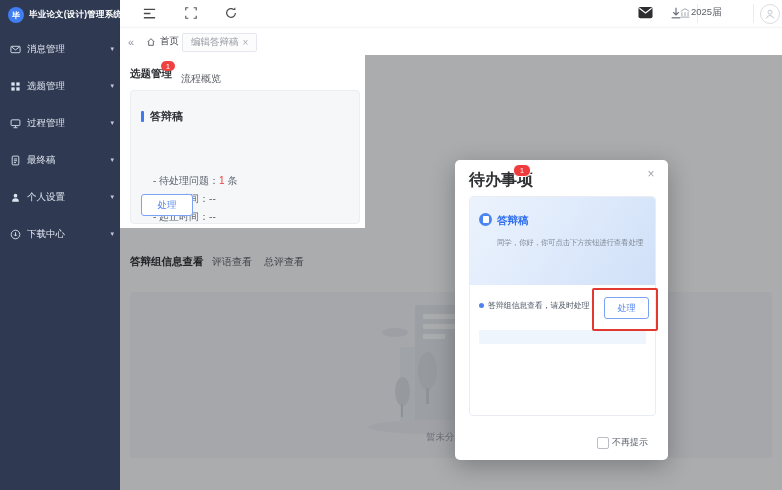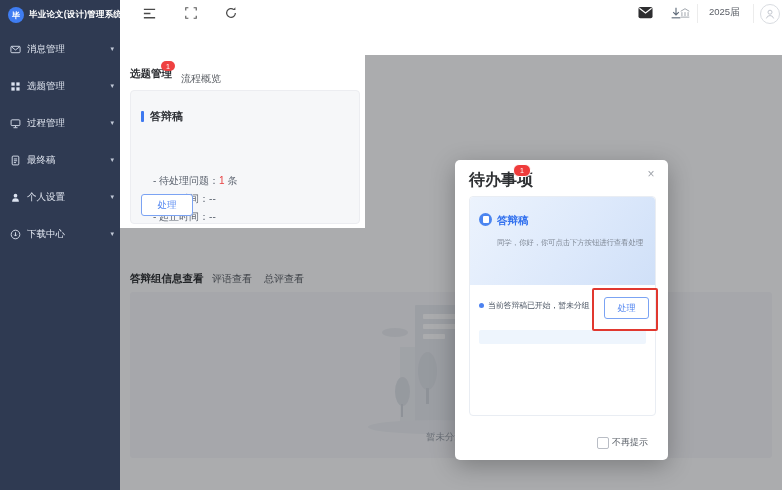--- a/index.html
+++ b/index.html
@@ -16,21 +16,21 @@
     color:#e3e8f2;font-size:9.5px;cursor:pointer;white-space:nowrap;}
   .nav-item svg{flex:0 0 auto;}
   .nav-caret{margin-left:auto;font-size:7px;color:#c3cad8;}
   .nav-caret::after{content:"▾";}
   .nav-long{font-size:8.6px;}
 
   
   .toolbar{position:absolute;left:120px;top:0;width:662px;height:27px;background:#fff;}
   .tool-ic{position:absolute;top:6px;width:15px;height:15px;cursor:pointer;}
   .vsep{position:absolute;top:4px;width:1px;height:19px;background:#ececec;}
-  .year-wrap{position:absolute;left:559px;top:6px;display:flex;align-items:center;gap:18px;cursor:pointer;}
+  .year-wrap{position:absolute;left:559px;top:6px;display:flex;align-items:center;gap:0;cursor:pointer;}
   .year-text{font-size:9.5px;color:#5a5e66;}
   .avatar{position:absolute;left:640px;top:4px;width:18px;height:18px;border-radius:50%;
     border:1px solid #d9dce1;display:flex;align-items:center;justify-content:center;cursor:pointer;background:#fff;}
 
   
   .tabbar{position:absolute;left:120px;top:27px;width:662px;height:28px;background:#fff;
     border-top:1px solid #f5f5f5;box-shadow:0 1px 3px rgba(0,0,0,.10);}
   .collapse-btn{position:absolute;left:4px;top:5px;width:14px;height:17px;color:#8a8f98;font-size:11px;
     display:flex;align-items:center;justify-content:center;cursor:pointer;}
   .collapse-btn::after{content:"«";}
@@ -52,21 +52,21 @@
     border:1px solid #ecedf1;border-radius:4px;}
   .tc-title{position:absolute;left:10px;top:18px;display:flex;align-items:center;gap:6px;
     font-size:11px;font-weight:bold;color:#2f3237;}
   .tc-bar{width:3px;height:11px;background:#3e79f0;border-radius:1px;}
   .tc-line{position:absolute;left:22px;font-size:10px;color:#5f6672;white-space:nowrap;}
   .tc-count{color:#e84040;}
   .btn-blue{display:flex;align-items:center;justify-content:center;background:#fff;border:1px solid #7ba3f3;
     color:#4d82f0;border-radius:3px;font-size:9.5px;cursor:pointer;}
   .tc-btn{position:absolute;left:10px;top:103px;width:50px;height:20px;}
 
-  .detail-tab{position:absolute;top:217px;font-size:10.5px;color:#5c6066;cursor:pointer;white-space:nowrap;}
+  .detail-tab{position:absolute;top:200px;font-size:10.5px;color:#5c6066;cursor:pointer;white-space:nowrap;}
   .dt-0{left:10px;font-weight:bold;color:#2c2e30;}
   .dt-1{left:92px;font-size:10px;}
   .dt-2{left:144px;font-size:10px;}
 
   .empty-panel{position:absolute;left:10px;top:237px;width:642px;height:166px;background:#f7f8fa;border-radius:3px;}
   .il{position:absolute;}
   .il-building{left:285px;top:13px;width:56px;height:125px;background:#e9ebf0;border-radius:1px;}
   .il-bar{background:#fff;border-radius:1px;height:5px;}
   .il-bar1{left:293px;top:22px;width:38px;}
   .il-bar2{left:293px;top:32px;width:38px;}
@@ -216,20 +216,33 @@
     </div>
     <div class="vsep" style="left:633px"></div>
     <div class="avatar">
       <svg width="12" height="12" viewBox="0 0 12 12">
           <circle cx="6" cy="4.2" r="2" fill="none" stroke="#c3c7cf"></circle>
           <path d="M2.4 10.4a3.7 3.7 0 0 1 7.2 0" fill="none" stroke="#c3c7cf"></path>
         </svg>
     </div>
   </header>
 
+  <div class="tabbar">
+    <div class="collapse-btn"></div>
+    <div class="tab tab-home">
+      <svg width="10" height="10" viewBox="0 0 12 12">
+          <path d="M2 6l4-4 4 4M3.2 5.4V10h5.6V5.4" fill="none" stroke="#55585e" stroke-width="1.1"></path>
+        </svg>
+      <span>首页</span>
+    </div>
+    <div class="tab tab-active">
+      <span>编辑答辩稿</span>
+      <span class="tab-close"></span>
+    </div>
+  </div>
 
   <div class="content">
     <div class="ov-tab-all">选题管理</div>
     <div class="ov-badge">1</div>
     <div class="ov-tab-flow">流程概览</div>
 
     <div class="task-card">
       <div class="tc-title">
         <span class="tc-bar"></span>
         <span>答辩稿</span>
@@ -268,21 +281,21 @@
     <div class="modal-badge">1</div>
     <div class="modal-close"></div>
 
     <div class="modal-card">
       <div class="blue-panel">
         <span class="bp-icon"></span>
         <div class="bp-title">答辩稿</div>
         <div class="bp-desc">同学，你好，你可点击下方按钮进行查看处理</div>
       </div>
       <div class="notice-dot"></div>
-      <div class="notice-text">当前答辩稿已开始，暂未分组</div>
+      <div class="notice-text">答辩组信息查看，请及时处理</div>
       <div class="btn-blue notice-btn">处理</div>
       <div class="blue-strip"></div>
     </div>
 
     <div class="red-box"></div>
 
     <div class="cb-box"></div>
     <div class="cb-label">不再提示</div>
   </div>
 

